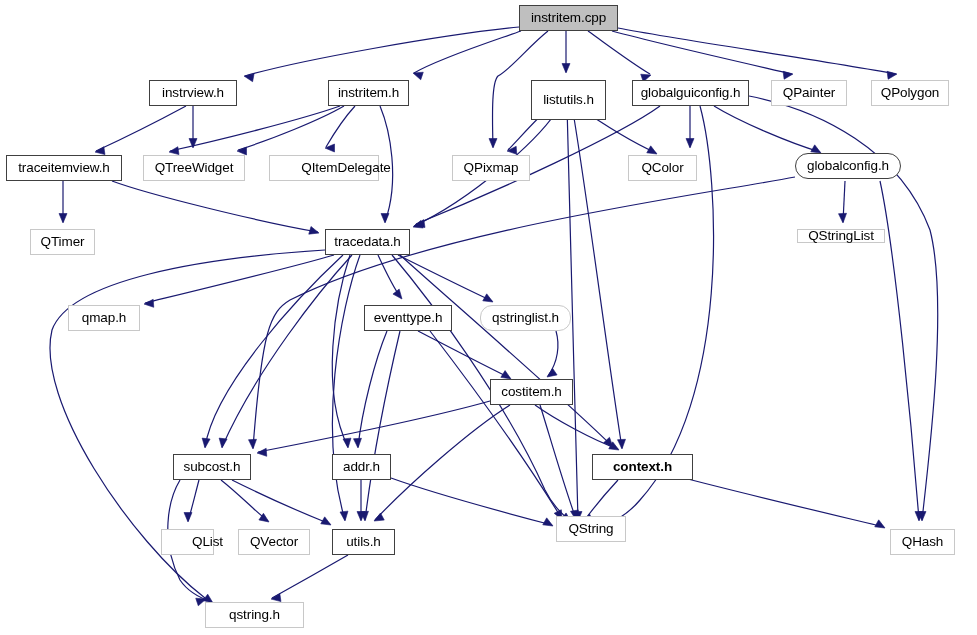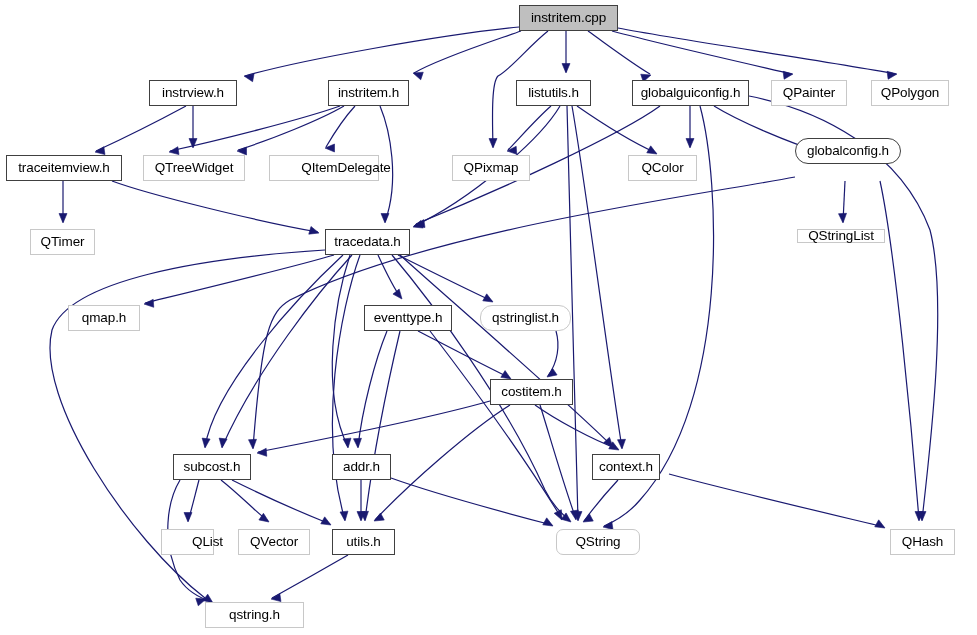--- a/index.html
+++ b/index.html
@@ -178,21 +178,21 @@
   <div id="nodes-layer">
       <div class="node-box root" style="left: 519px; top: 5px; width: 99px; height: 26px;">
         <span class="node-label">instritem.cpp</span>
       </div>
       <div class="node-box local" style="left: 149px; top: 80px; width: 88px; height: 26px;">
         <span class="node-label">instrview.h</span>
       </div>
       <div class="node-box local" style="left: 328px; top: 80px; width: 81px; height: 26px;">
         <span class="node-label">instritem.h</span>
       </div>
-      <div class="node-box local" style="left: 516px; top: 80px; width: 75px; height: 26px;">
+      <div class="node-box local" style="left: 531px; top: 80px; width: 75px; height: 40px;">
         <span class="node-label">listutils.h</span>
       </div>
       <div class="node-box local" style="left: 632px; top: 80px; width: 117px; height: 26px;">
         <span class="node-label">globalguiconfig.h</span>
       </div>
       <div class="node-box system" style="left: 771px; top: 80px; width: 76px; height: 26px;">
         <span class="node-label">QPainter</span>
       </div>
       <div class="node-box system" style="left: 871px; top: 80px; width: 78px; height: 26px;">
         <span class="node-label">QPolygon</span>
@@ -205,21 +205,21 @@
       </div>
       <div class="node-box system" style="left: 269px; top: 155px; width: 110px; height: 26px; padding-left: 44px;">
         <span class="node-label">QItemDelegate</span>
       </div>
       <div class="node-box system" style="left: 452px; top: 155px; width: 78px; height: 26px;">
         <span class="node-label">QPixmap</span>
       </div>
       <div class="node-box system" style="left: 628px; top: 155px; width: 69px; height: 26px;">
         <span class="node-label">QColor</span>
       </div>
-      <div class="node-box local" style="left: 795px; top: 138px; width: 106px; height: 26px; border-radius: 13px;">
+      <div class="node-box local" style="left: 795px; top: 153px; width: 106px; height: 26px; border-radius: 13px;">
         <span class="node-label">globalconfig.h</span>
       </div>
       <div class="node-box system" style="left: 30px; top: 229px; width: 65px; height: 26px;">
         <span class="node-label">QTimer</span>
       </div>
       <div class="node-box local" style="left: 325px; top: 229px; width: 85px; height: 26px;">
         <span class="node-label">tracedata.h</span>
       </div>
       <div class="node-box system" style="left: 797px; top: 229px; width: 88px; height: 14px;">
         <span class="node-label">QStringList</span>
@@ -235,33 +235,33 @@
       </div>
       <div class="node-box local" style="left: 490px; top: 379px; width: 83px; height: 26px;">
         <span class="node-label">costitem.h</span>
       </div>
       <div class="node-box local" style="left: 173px; top: 454px; width: 78px; height: 26px;">
         <span class="node-label">subcost.h</span>
       </div>
       <div class="node-box local" style="left: 332px; top: 454px; width: 59px; height: 26px;">
         <span class="node-label">addr.h</span>
       </div>
-      <div class="node-box local" style="left: 592px; top: 454px; width: 68px; height: 26px;">
+      <div class="node-box local" style="left: 592px; top: 454px; width: 101px; height: 26px; font-weight: bold;">
         <span class="node-label">context.h</span>
       </div>
       <div class="node-box system" style="left: 161px; top: 529px; width: 53px; height: 26px; padding-left: 40px;">
         <span class="node-label">QList</span>
       </div>
       <div class="node-box system" style="left: 238px; top: 529px; width: 72px; height: 26px;">
         <span class="node-label">QVector</span>
       </div>
       <div class="node-box local" style="left: 332px; top: 529px; width: 63px; height: 26px;">
         <span class="node-label">utils.h</span>
       </div>
-      <div class="node-box system" style="left: 556px; top: 529px; width: 84px; height: 26px; border-radius: 7px;">
+      <div class="node-box system" style="left: 556px; top: 516px; width: 70px; height: 26px;">
         <span class="node-label">QString</span>
       </div>
       <div class="node-box system" style="left: 890px; top: 529px; width: 65px; height: 26px;">
         <span class="node-label">QHash</span>
       </div>
       <div class="node-box system" style="left: 205px; top: 602px; width: 99px; height: 26px; text-align: center;">
         <span class="node-label">qstring.h</span>
       </div>
     </div>
 </div>

